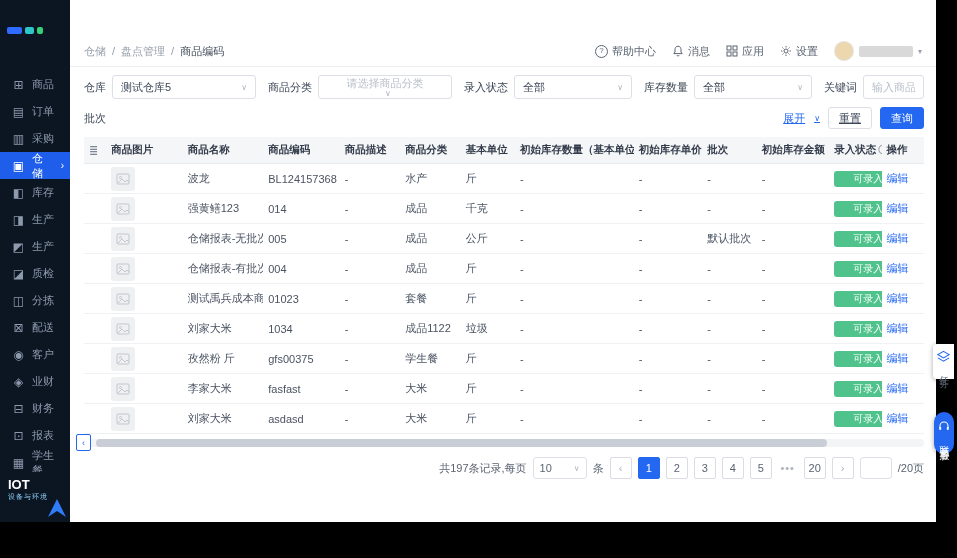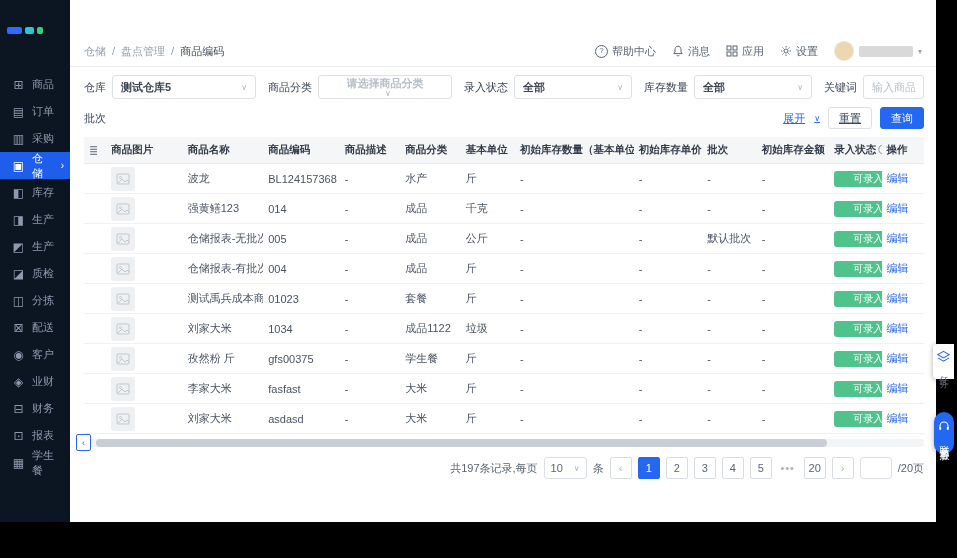--- a/index.html
+++ b/index.html
@@ -39,21 +39,21 @@
   .user-caret{font-size:8px;color:#9aa2ae;}
 
   .content{flex:1;padding:8px 12px 0 14px;display:flex;flex-direction:column;position:relative;min-height:0;}
 
   
   .filter-row{display:flex;align-items:center;margin-bottom:8px;font-size:11px;}
   .fgroup{display:flex;align-items:center;margin-right:12px;}
   .flabel{color:#3c4656;margin-right:6px;white-space:nowrap;}
   .fselect,.finput{height:22px;border:1px solid #dcdfe6;border-radius:3px;background:#fff;display:flex;align-items:center;padding:0 8px;color:#3c4656;}
   .fselect{cursor:pointer;}
-  .fselect .val{flex:1;white-space:nowrap;overflow:hidden;font-weight:bold;}
+  .fselect .val{flex:1;white-space:nowrap;overflow:hidden;}
   .sel-caret{color:#b0b6c0;font-size:8px;margin-left:6px;}
   .placeholder{color:#b8bfc9;}
   .finput input{border:none;outline:none;width:100%;font-size:11px;color:#3c4656;padding:0;background:transparent;}
   .finput input::placeholder{color:#b8bfc9;}
   .w-warehouse{width:126px;}.w-category{width:116px;flex-direction:column;}.w-status{width:100px;}.w-qty{width:100px;}
   .fgroup.grow{flex:1;margin-right:0;}.fgroup.grow .finput{flex:1;}
   .spacer{flex:1;}
   .link{color:#2468f2;cursor:pointer;display:inline-flex;align-items:center;gap:3px;}
   .link .sel-caret{color:#2468f2;}
   .btn{height:22px;padding:0 10px;border-radius:3px;border:1px solid #dcdfe6;background:#fff;color:#3c4656;font-size:11px;display:inline-flex;align-items:center;cursor:pointer;white-space:nowrap;}
@@ -72,21 +72,21 @@
   .badge{display:inline-block;padding:2px 19px;background:#4fc38b;color:#fff;border-radius:3px;font-size:10px;line-height:1.2;}
   .edit-link{color:#2468f2;cursor:pointer;}
 
   
   .hscroll{height:8px;background:#f3f4f6;border-radius:4px;margin:5px 0 6px;position:relative;flex-shrink:0;}
   .hthumb{position:absolute;left:12px;top:0;height:8px;width:87%;background:#c9cdd6;border-radius:4px;cursor:pointer;}
   .collapse-btn{position:absolute;left:-8px;top:-5px;width:13px;height:15px;background:#fff;border:1px solid #2468f2;color:#2468f2;font-size:9px;display:flex;align-items:center;justify-content:center;border-radius:2px;cursor:pointer;}
 
   
   .pagination{display:flex;align-items:center;justify-content:flex-end;gap:6px;height:30px;font-size:11px;color:#5a6472;padding-bottom:6px;flex-shrink:0;}
-  .size-select{height:20px;border:1px solid #dcdfe6;border-radius:3px;display:inline-flex;align-items:center;padding:0 6px;gap:5px;cursor:pointer;background:#fff;}
+  .size-select{height:20px;border:1px solid #dcdfe6;border-radius:3px;display:inline-flex;align-items:center;padding:0 6px;gap:16px;cursor:pointer;background:#fff;}
   .page-btn{min-width:20px;height:20px;border:1px solid #d9dde3;border-radius:2px;background:#fff;display:inline-flex;align-items:center;justify-content:center;cursor:pointer;color:#5a6472;}
   .page-btn.arrow{color:#aab1bb;}
   .page-btn.active{background:#2468f2;border-color:#2468f2;color:#fff;}
   .page-ellipsis{border:none;background:none;color:#aab1bb;letter-spacing:1px;cursor:pointer;}
   .jump-input{width:26px;height:18px;border:1px solid #dcdfe6;border-radius:3px;font-size:11px;text-align:center;outline:none;color:#3c4656;}
 
   
   .float-task{position:absolute;left:933px;top:344px;width:21px;background:#fff;border-radius:4px 0 0 4px;box-shadow:0 1px 5px rgba(0,0,0,.35);padding:6px 0 7px;text-align:center;color:#5a6472;font-size:10px;cursor:pointer;}
   .float-task .vtext{writing-mode:vertical-rl;margin:3px auto 0;letter-spacing:2px;}
   .float-support{position:absolute;left:934px;top:412px;width:20px;background:#2468f2;border-radius:10px;padding:8px 0 9px;color:#fff;text-align:center;font-size:10px;cursor:pointer;box-shadow:0 1px 5px rgba(0,0,0,.35);}
@@ -158,20 +158,27 @@
           <span>财务</span>
         </div>
       <div class="nav-item">
           <span class="nicon">⊡</span>
           <span>报表</span>
         </div>
       <div class="nav-item">
           <span class="nicon">▦</span>
           <span>学生餐</span>
         </div>
+    </div>
+    <div class="sidebar-footer">
+      <div class="brand">IOT</div>
+      <div class="brand-sub">设备与环境</div>
+      <svg class="plane" width="22" height="22" viewBox="0 0 22 22">
+          <polygon points="2,20 11,2 20,20 11,14" fill="#2f7cf6"></polygon>
+        </svg>
     </div>
   </div>
 
   <div class="main">
     <div class="top-space"></div>
 
     <div class="topbar">
       <div class="breadcrumb">
         <span>仓储</span>
         <span>/</span>

